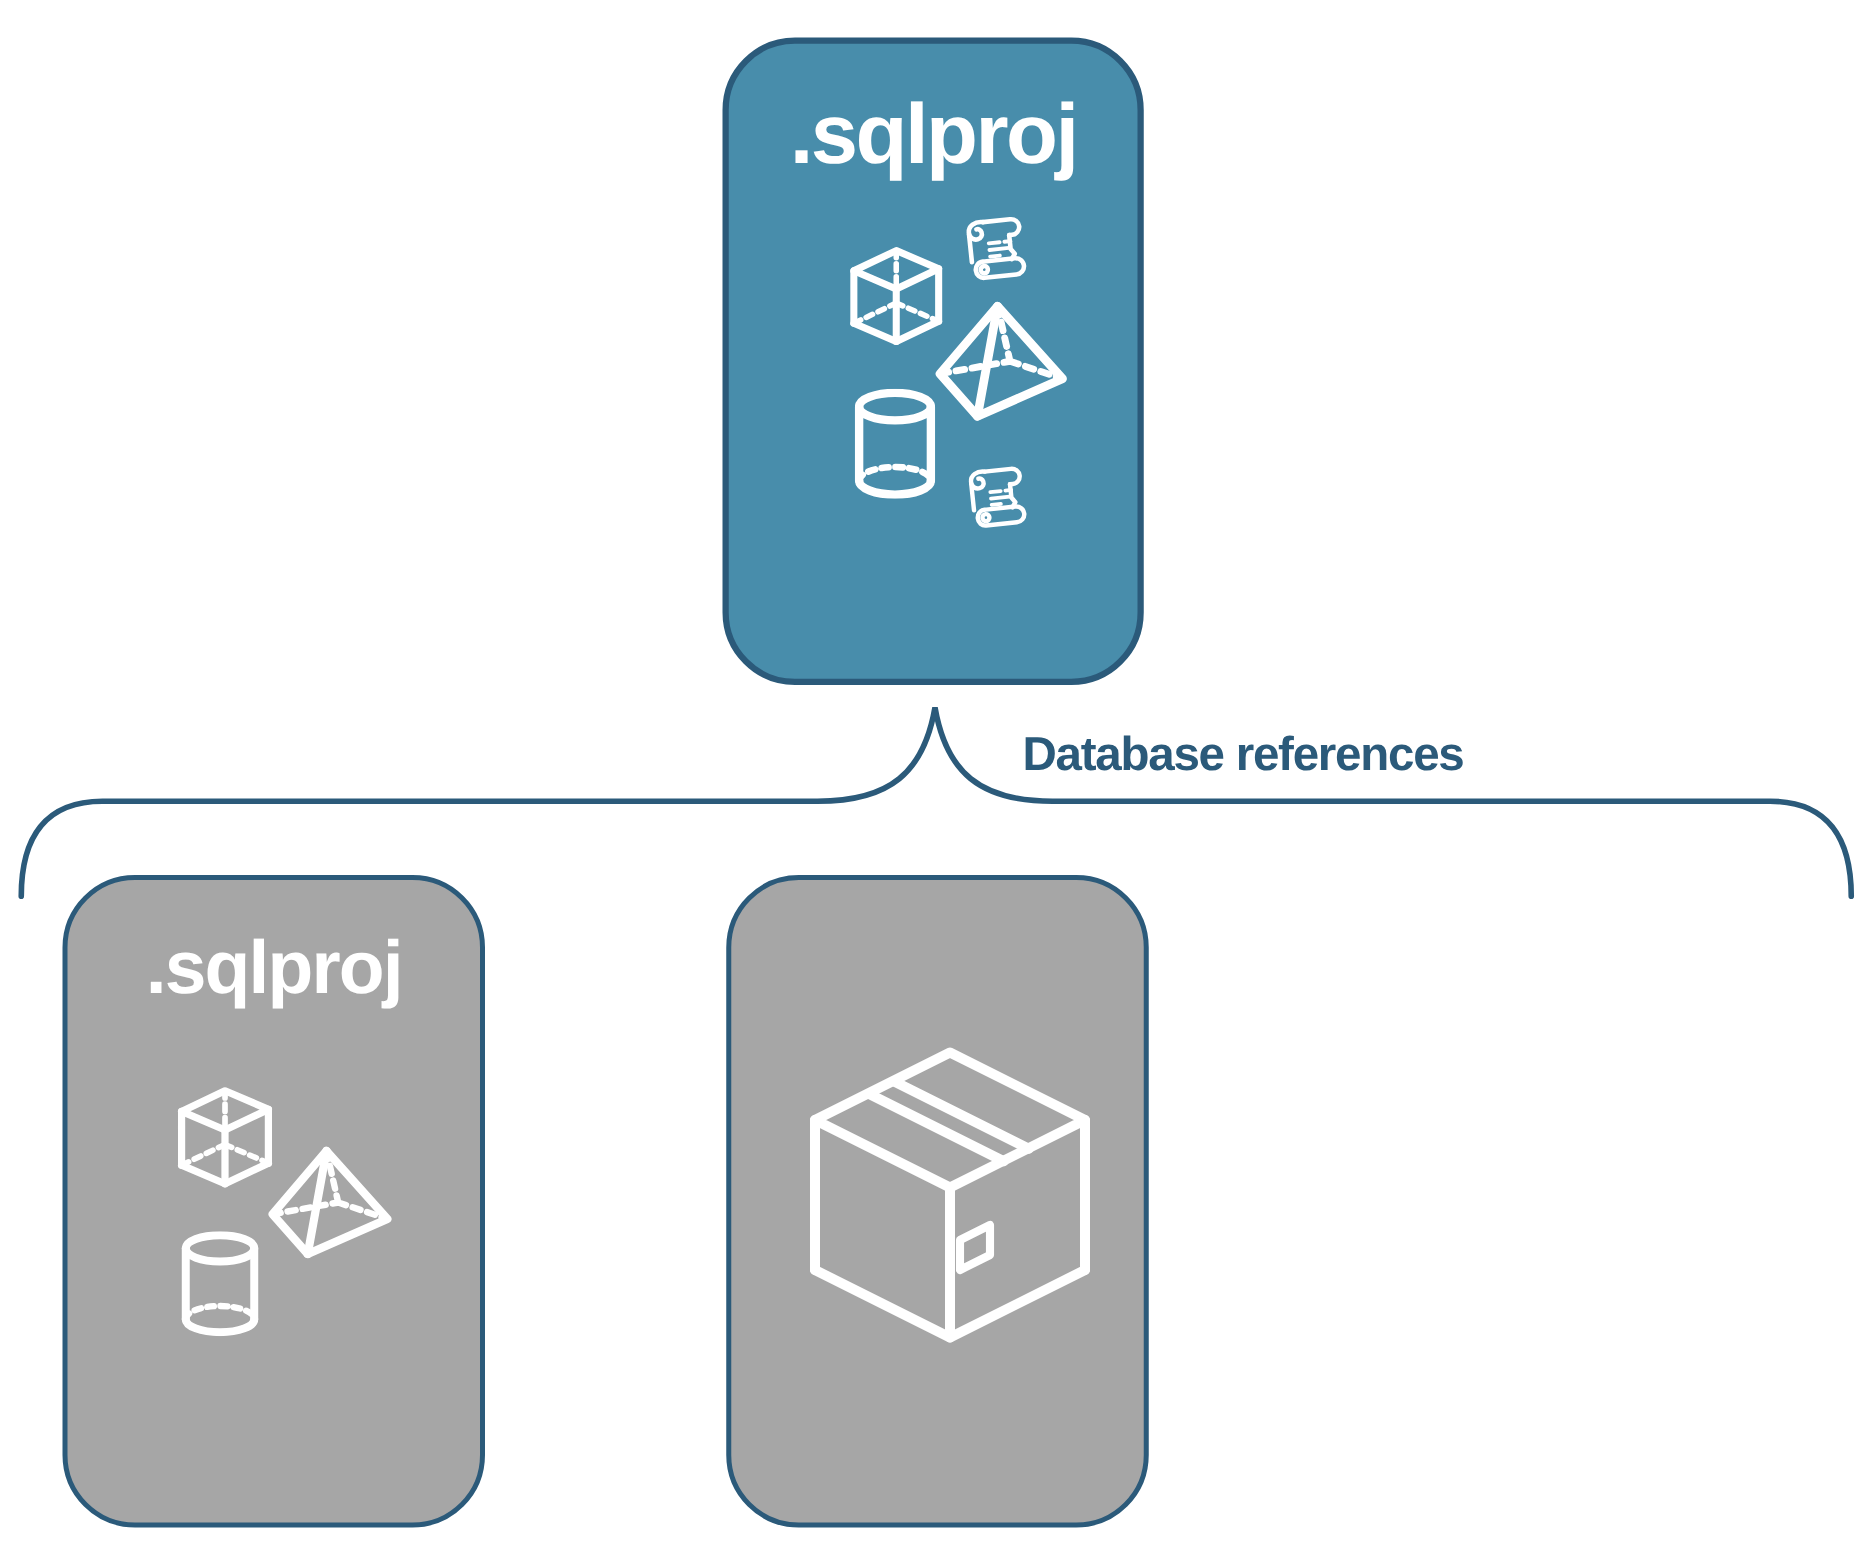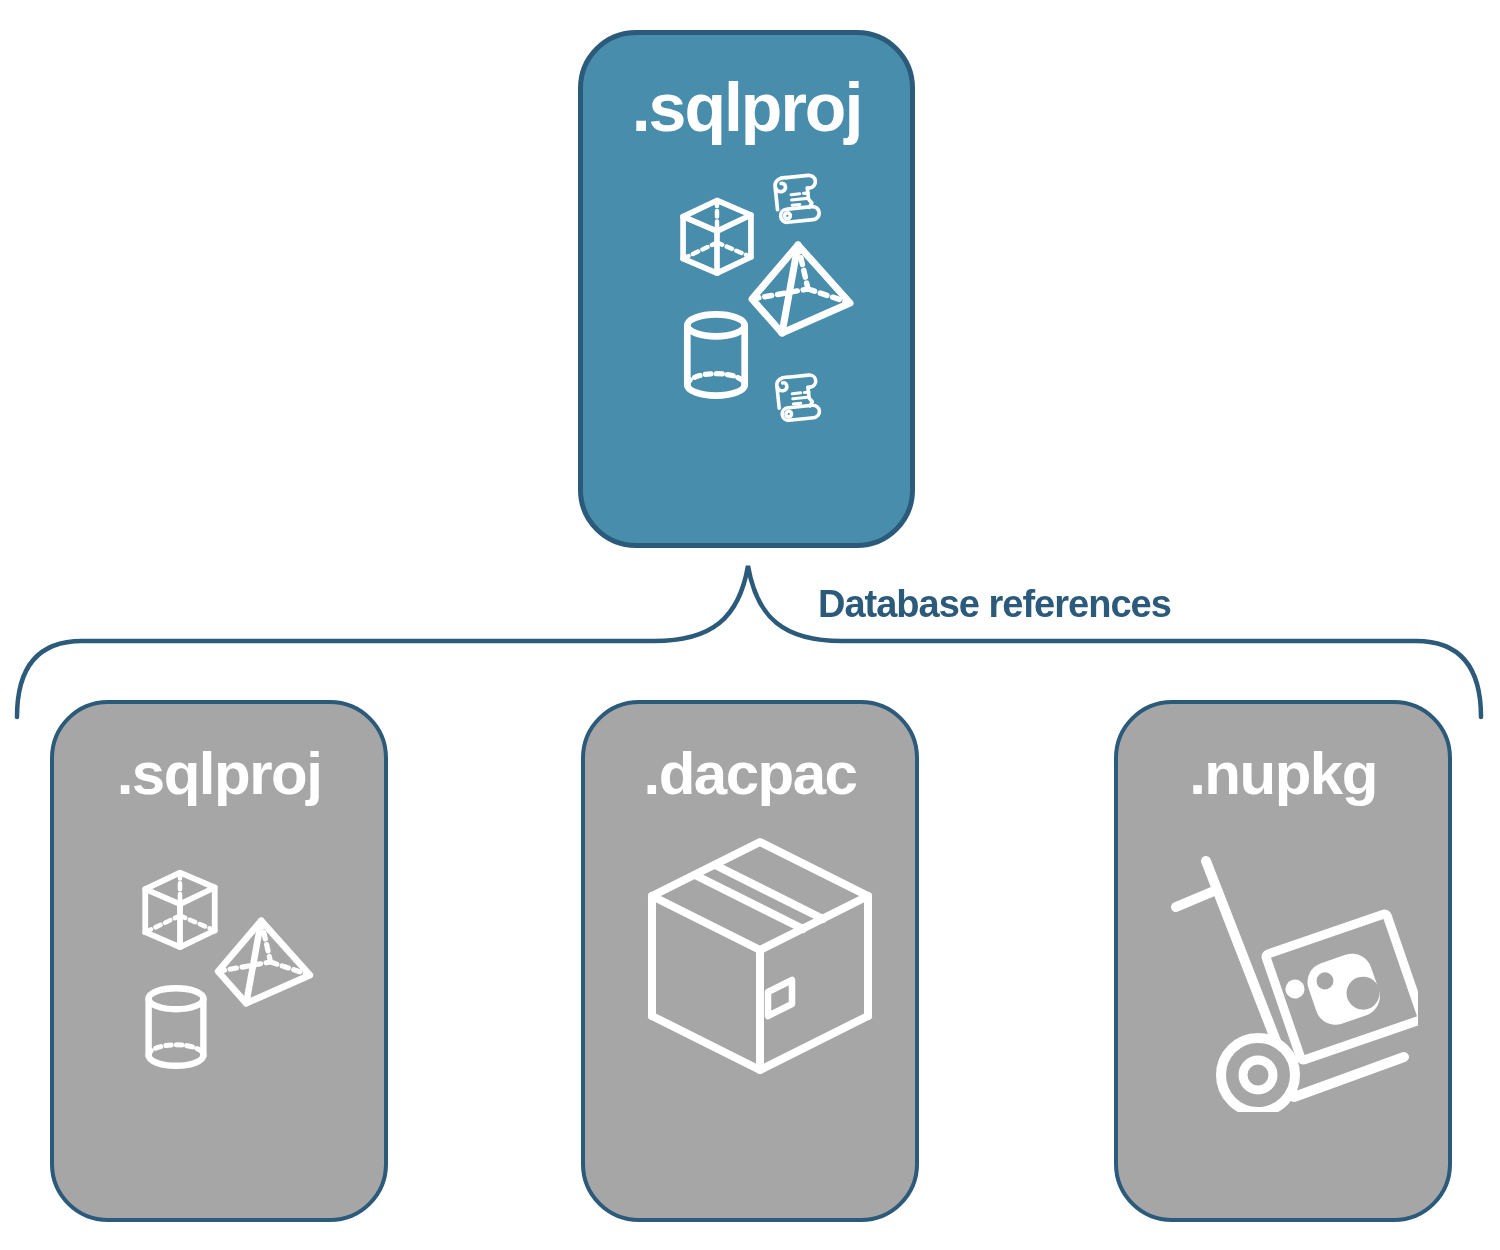--- a/index.html
+++ b/index.html
@@ -144,50 +144,26 @@
       <g fill="none" stroke="currentColor" stroke-width="7" stroke-linecap="round" stroke-linejoin="round">
         <ellipse cx="38" cy="15" rx="30" ry="11.5"></ellipse>
         <path d="M8 15 V77 M68 15 V77"></path>
         <path d="M8 77 C8 83.3 21.4 88.5 38 88.5 C54.6 88.5 68 83.3 68 77"></path>
         <path d="M8 77 C8 70.7 21.4 65.5 38 65.5 C54.6 65.5 68 70.7 68 77" stroke-width="5.5" stroke-dasharray="6 5.5"></path>
       </g>
     </svg>
   </div>
 
   <div class="card child c1">
-    <div class="card-title">.dacpac</div>
 
     <svg class="icon" style="left:55px;top:130px;width:240px;height:250px" viewBox="0 0 240 250">
       <g fill="none" stroke="currentColor" stroke-width="8" stroke-linecap="round" stroke-linejoin="round">
         <path d="M120 8 L228 62 L120 116 L12 62 Z"></path>
         <path d="M12 62 V182 M228 62 V182 M120 116 V236"></path>
         <path d="M12 182 L120 236 L228 182"></path>
         <path d="M55 41 L163 95 M75 31 L183 85"></path>
         <path d="M128 158 L152 146 L152 170 L128 182 Z" stroke-width="6.5"></path>
       </g>
     </svg>
   </div>
 
-  <div class="card child c2">
-    <div class="card-title">.nupkg</div>
-
-    <svg class="icon" style="left:50px;top:143px;width:250px;height:265px" viewBox="0 0 250 265">
-      <g fill="none" stroke="currentColor" stroke-width="10" stroke-linecap="round" stroke-linejoin="round">
-
-        <path d="M126 250 L236 210"></path>
-        <path d="M38 14 L122 230"></path>
-        <path d="M8 60 L46 44"></path>
-
-        <g transform="translate(176,140) rotate(-19)">
-          <rect x="-64" y="-56" width="128" height="112" rx="3" fill="var(--gray-fill)" stroke-width="9"></rect>
-          <rect x="-34" y="-30" width="66" height="64" rx="20" fill="currentColor" stroke="none"></rect>
-          <circle cx="-16" cy="-12" r="8.5" fill="var(--gray-fill)" stroke="none"></circle>
-          <circle cx="16" cy="12" r="16.5" fill="var(--gray-fill)" stroke="none"></circle>
-          <circle cx="-47" cy="-14" r="9.5" fill="currentColor" stroke="none"></circle>
-        </g>
-
-        <circle cx="90" cy="228" r="37" fill="var(--gray-fill)"></circle>
-        <circle cx="90" cy="228" r="15" stroke-width="9"></circle>
-      </g>
-    </svg>
-  </div>
 
 </div>
 
 </body></html>

